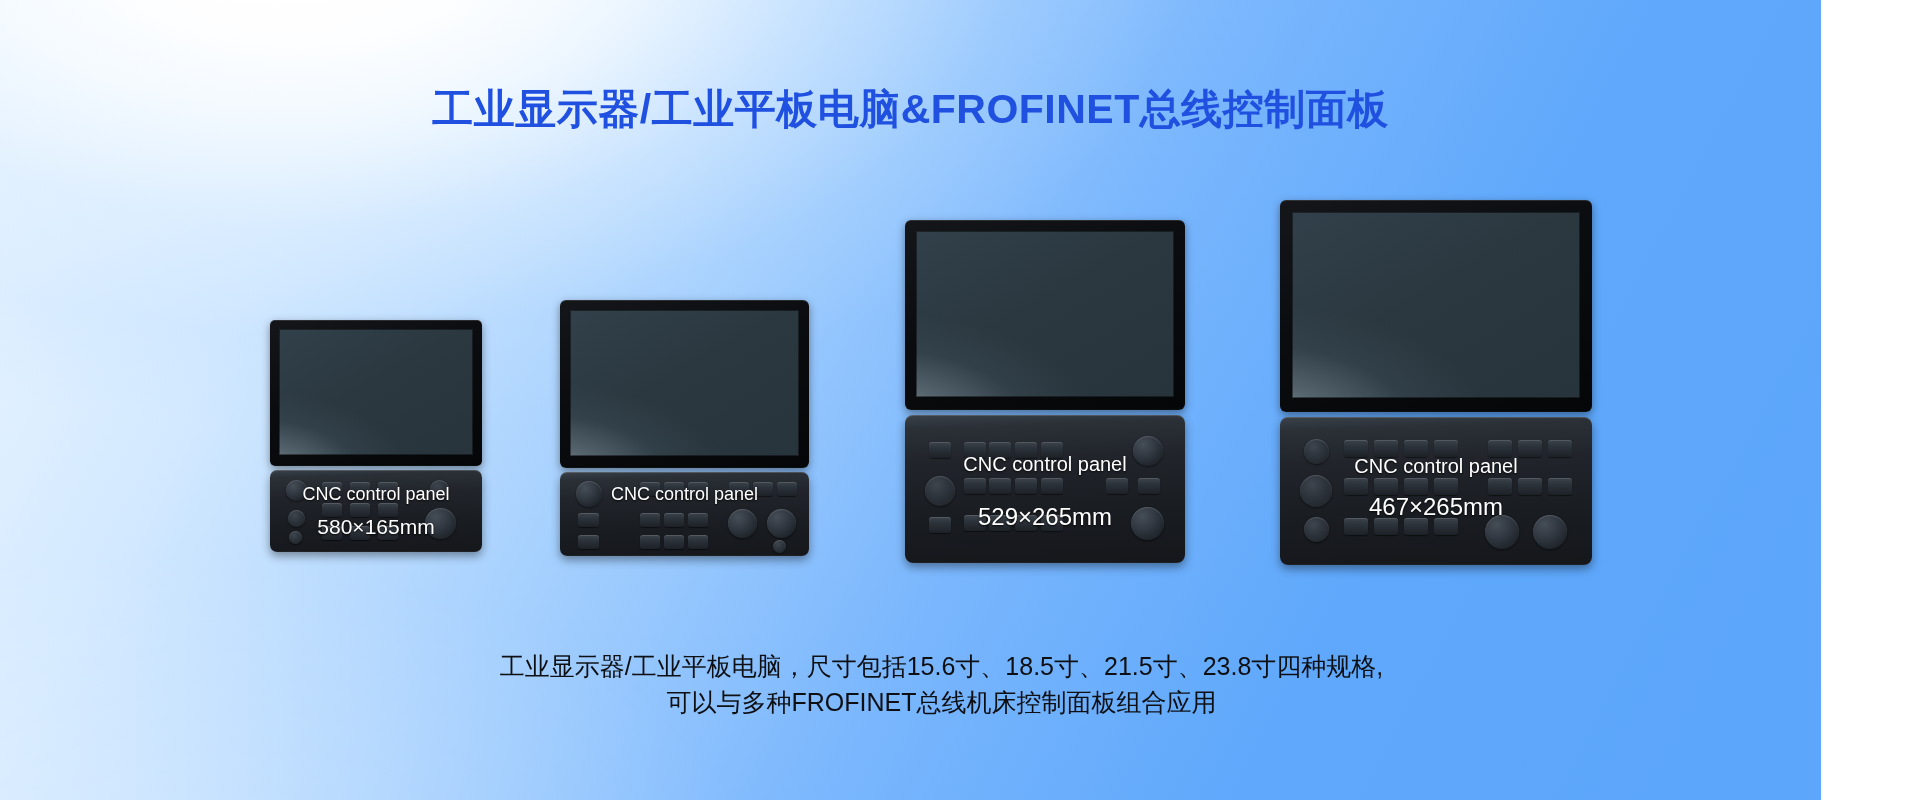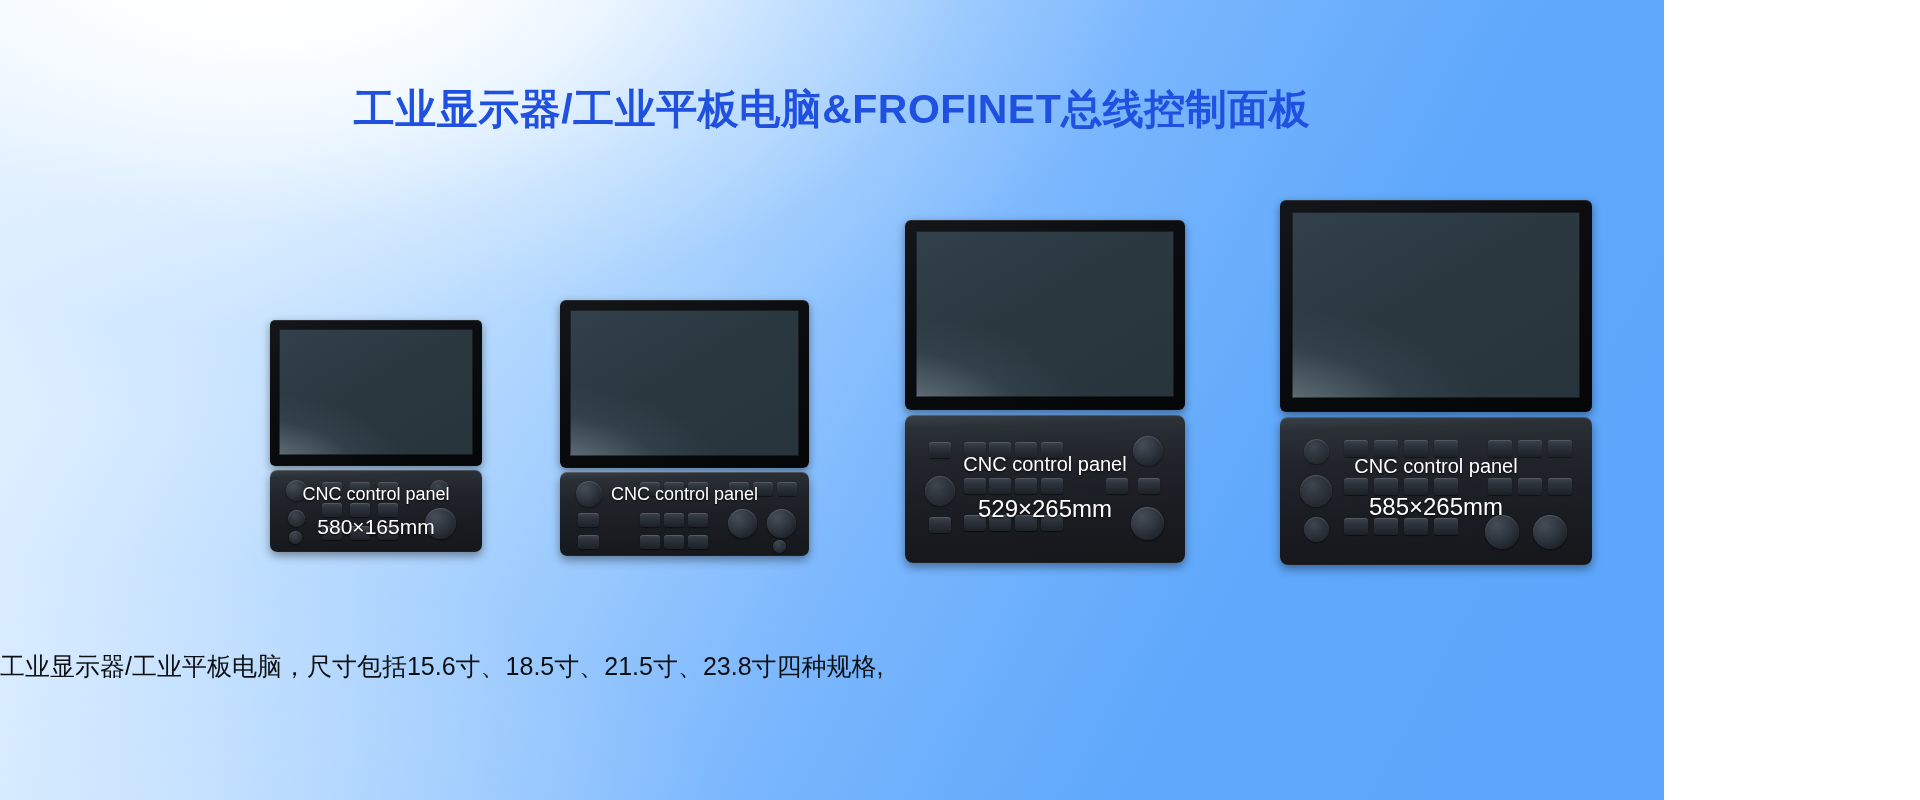--- a/index.html
+++ b/index.html
@@ -10,21 +10,21 @@
   body {
     width: 1920px;
     height: 800px;
     overflow: hidden;
     font-family: "Liberation Sans", "DejaVu Sans", sans-serif;
   }
 
   
   .banner {
     position: relative;
-    width: 1664px;
+    width: 1821px;
     height: 800px;
     overflow: hidden;
     background:
       radial-gradient(ellipse 1100px 620px at 17% -8%,
             rgba(255,255,255,1) 0%,
             rgba(255,255,255,0.96) 16%,
             rgba(246,251,255,0.85) 30%,
             rgba(221,238,255,0.55) 47%,
             rgba(190,222,255,0.22) 64%,
             rgba(150,200,255,0.0) 80%),
@@ -148,25 +148,27 @@
   }
   .cap.line1 { font-weight: normal; }
   .cap.line2 { font-weight: normal; }
 
   
   .footnote {
     position: absolute;
     left: 0;
     top: 648px;
     width: 100%;
+    text-align: center;
     color: #0d0f12;
     font-size: 25px;
     line-height: 36px;
     font-weight: 500;
     white-space: nowrap;
+    padding-left: 31px;
   }
   .footnote div { display: block; }
 </style>
 </head>
 <body>
 
 <div class="banner">
   <div class="bg-soft"></div>
 
   <div class="headline">工业显示器/工业平板电脑&amp;FROFINET总线控制面板</div>
@@ -255,21 +257,21 @@
           <div class="key" style="left:110px; top:100px; width:22px; height:16px;"></div>
           <div class="key" style="left:136px; top:100px; width:22px; height:16px;"></div>
 
           <div class="key" style="left:201px; top:63px; width:22px; height:16px;"></div>
           <div class="key" style="left:233px; top:63px; width:22px; height:16px;"></div>
 
           <div class="knob" style="left:228px; top:21px; width:30px; height:30px;"></div>
           <div class="knob" style="left:226px; top:92px; width:33px; height:33px;"></div>
         </div>
         <div class="cap line1" style="top:38px; font-size:20px;">CNC control panel</div>
-        <div class="cap line2" style="top:80px; font-size:24px;">529×265mm</div>
+        <div class="cap line2" style="top:88px; font-size:24px;">529×265mm</div>
 
       </div>
     </div>
 
     <div class="unit" style="left:1280px; width:312px; height:420px;">
       <div class="monitor" style="width:312px; height:212px; border-radius:6px;">
         <div class="screen" style="left:12px; top:12px; right:12px; bottom:14px;"></div>
       </div>
       <div class="cpanel" style="width:312px; height:148px; margin-top:5px; border-radius:8px;">
         <div class="ctl-layer">
@@ -296,23 +298,24 @@
           <div class="key" style="left:238px; top:23px; width:24px; height:17px;"></div>
           <div class="key" style="left:268px; top:23px; width:24px; height:17px;"></div>
           <div class="key" style="left:208px; top:61px; width:24px; height:17px;"></div>
           <div class="key" style="left:238px; top:61px; width:24px; height:17px;"></div>
           <div class="key" style="left:268px; top:61px; width:24px; height:17px;"></div>
 
           <div class="knob" style="left:205px; top:98px; width:34px; height:34px;"></div>
           <div class="knob" style="left:253px; top:98px; width:34px; height:34px;"></div>
         </div>
         <div class="cap line1" style="top:38px; font-size:20px;">CNC control panel</div>
-        <div class="cap line2" style="top:76px; font-size:24px;">585×265mm</div>
+        <div class="cap line2" style="top:76px; font-size:24px;">467×265mm</div>
 
       </div>
     </div>
 
   </div>
 
   <div class="footnote">
     <div>工业显示器/工业平板电脑，尺寸包括15.6寸、18.5寸、21.5寸、23.8寸四种规格,</div>
+    <div>可以与多种FROFINET总线机床控制面板组合应用</div>
   </div>
 </div>
 
 </body></html>

